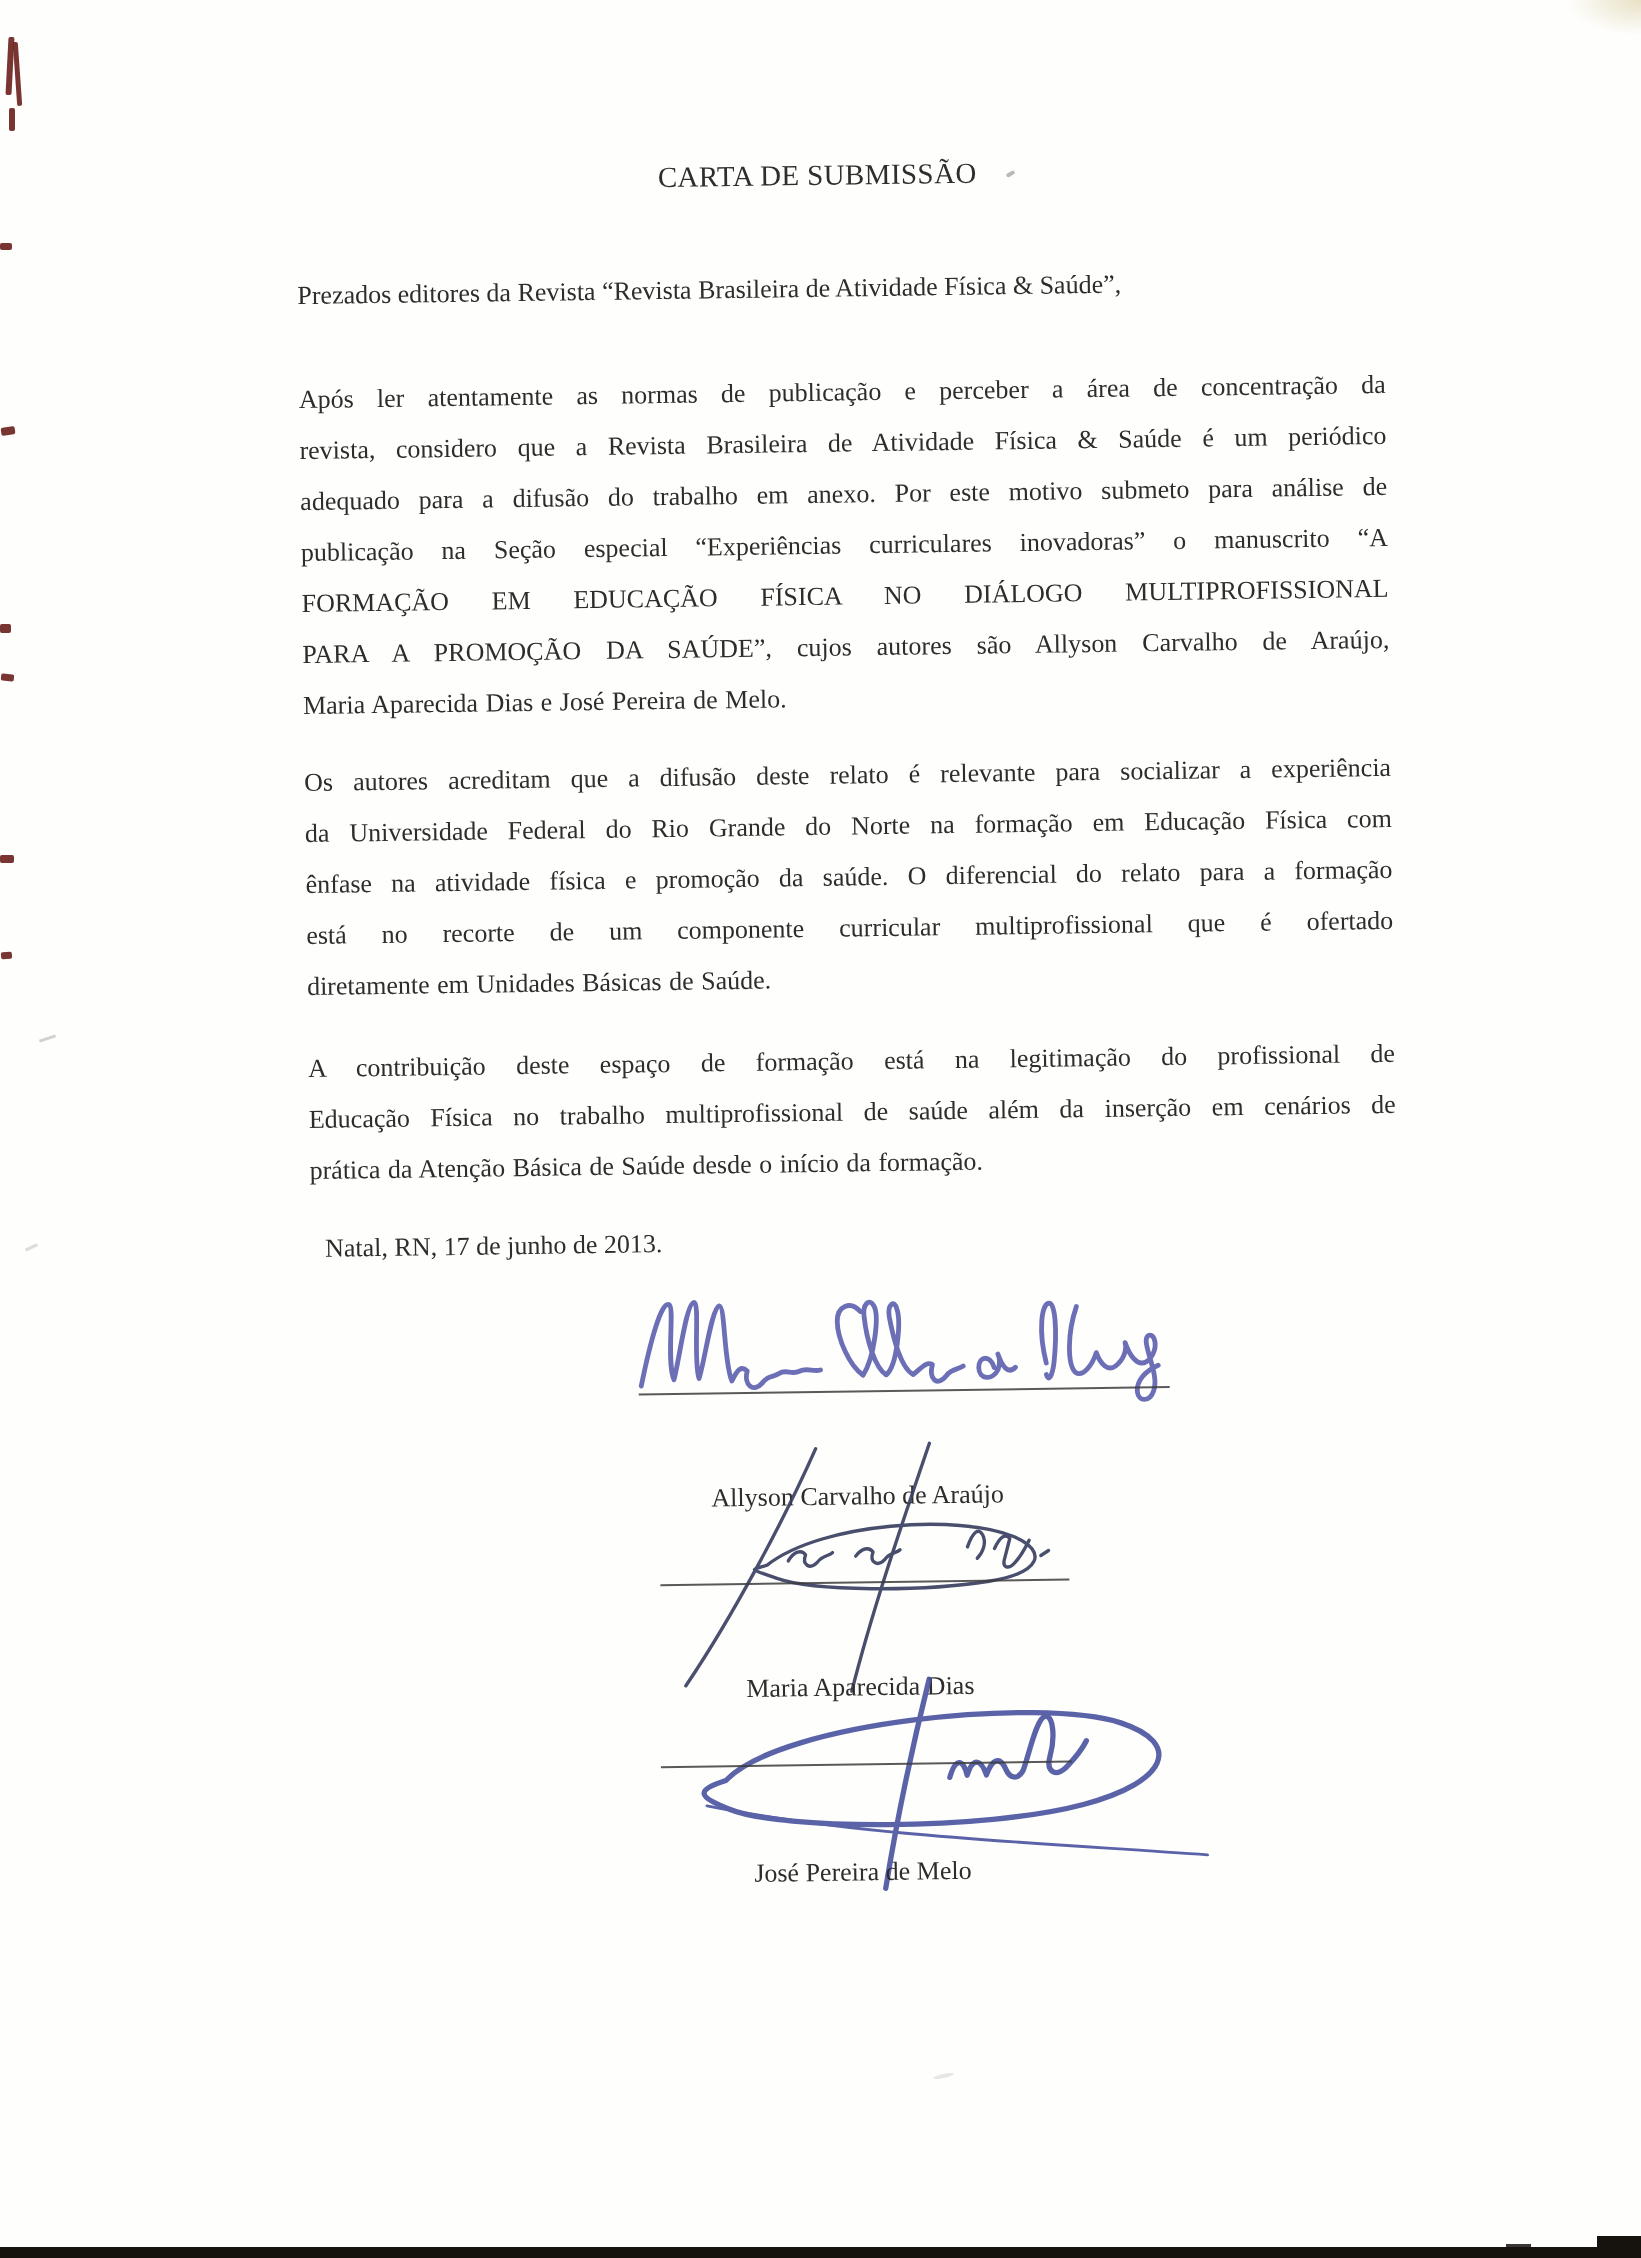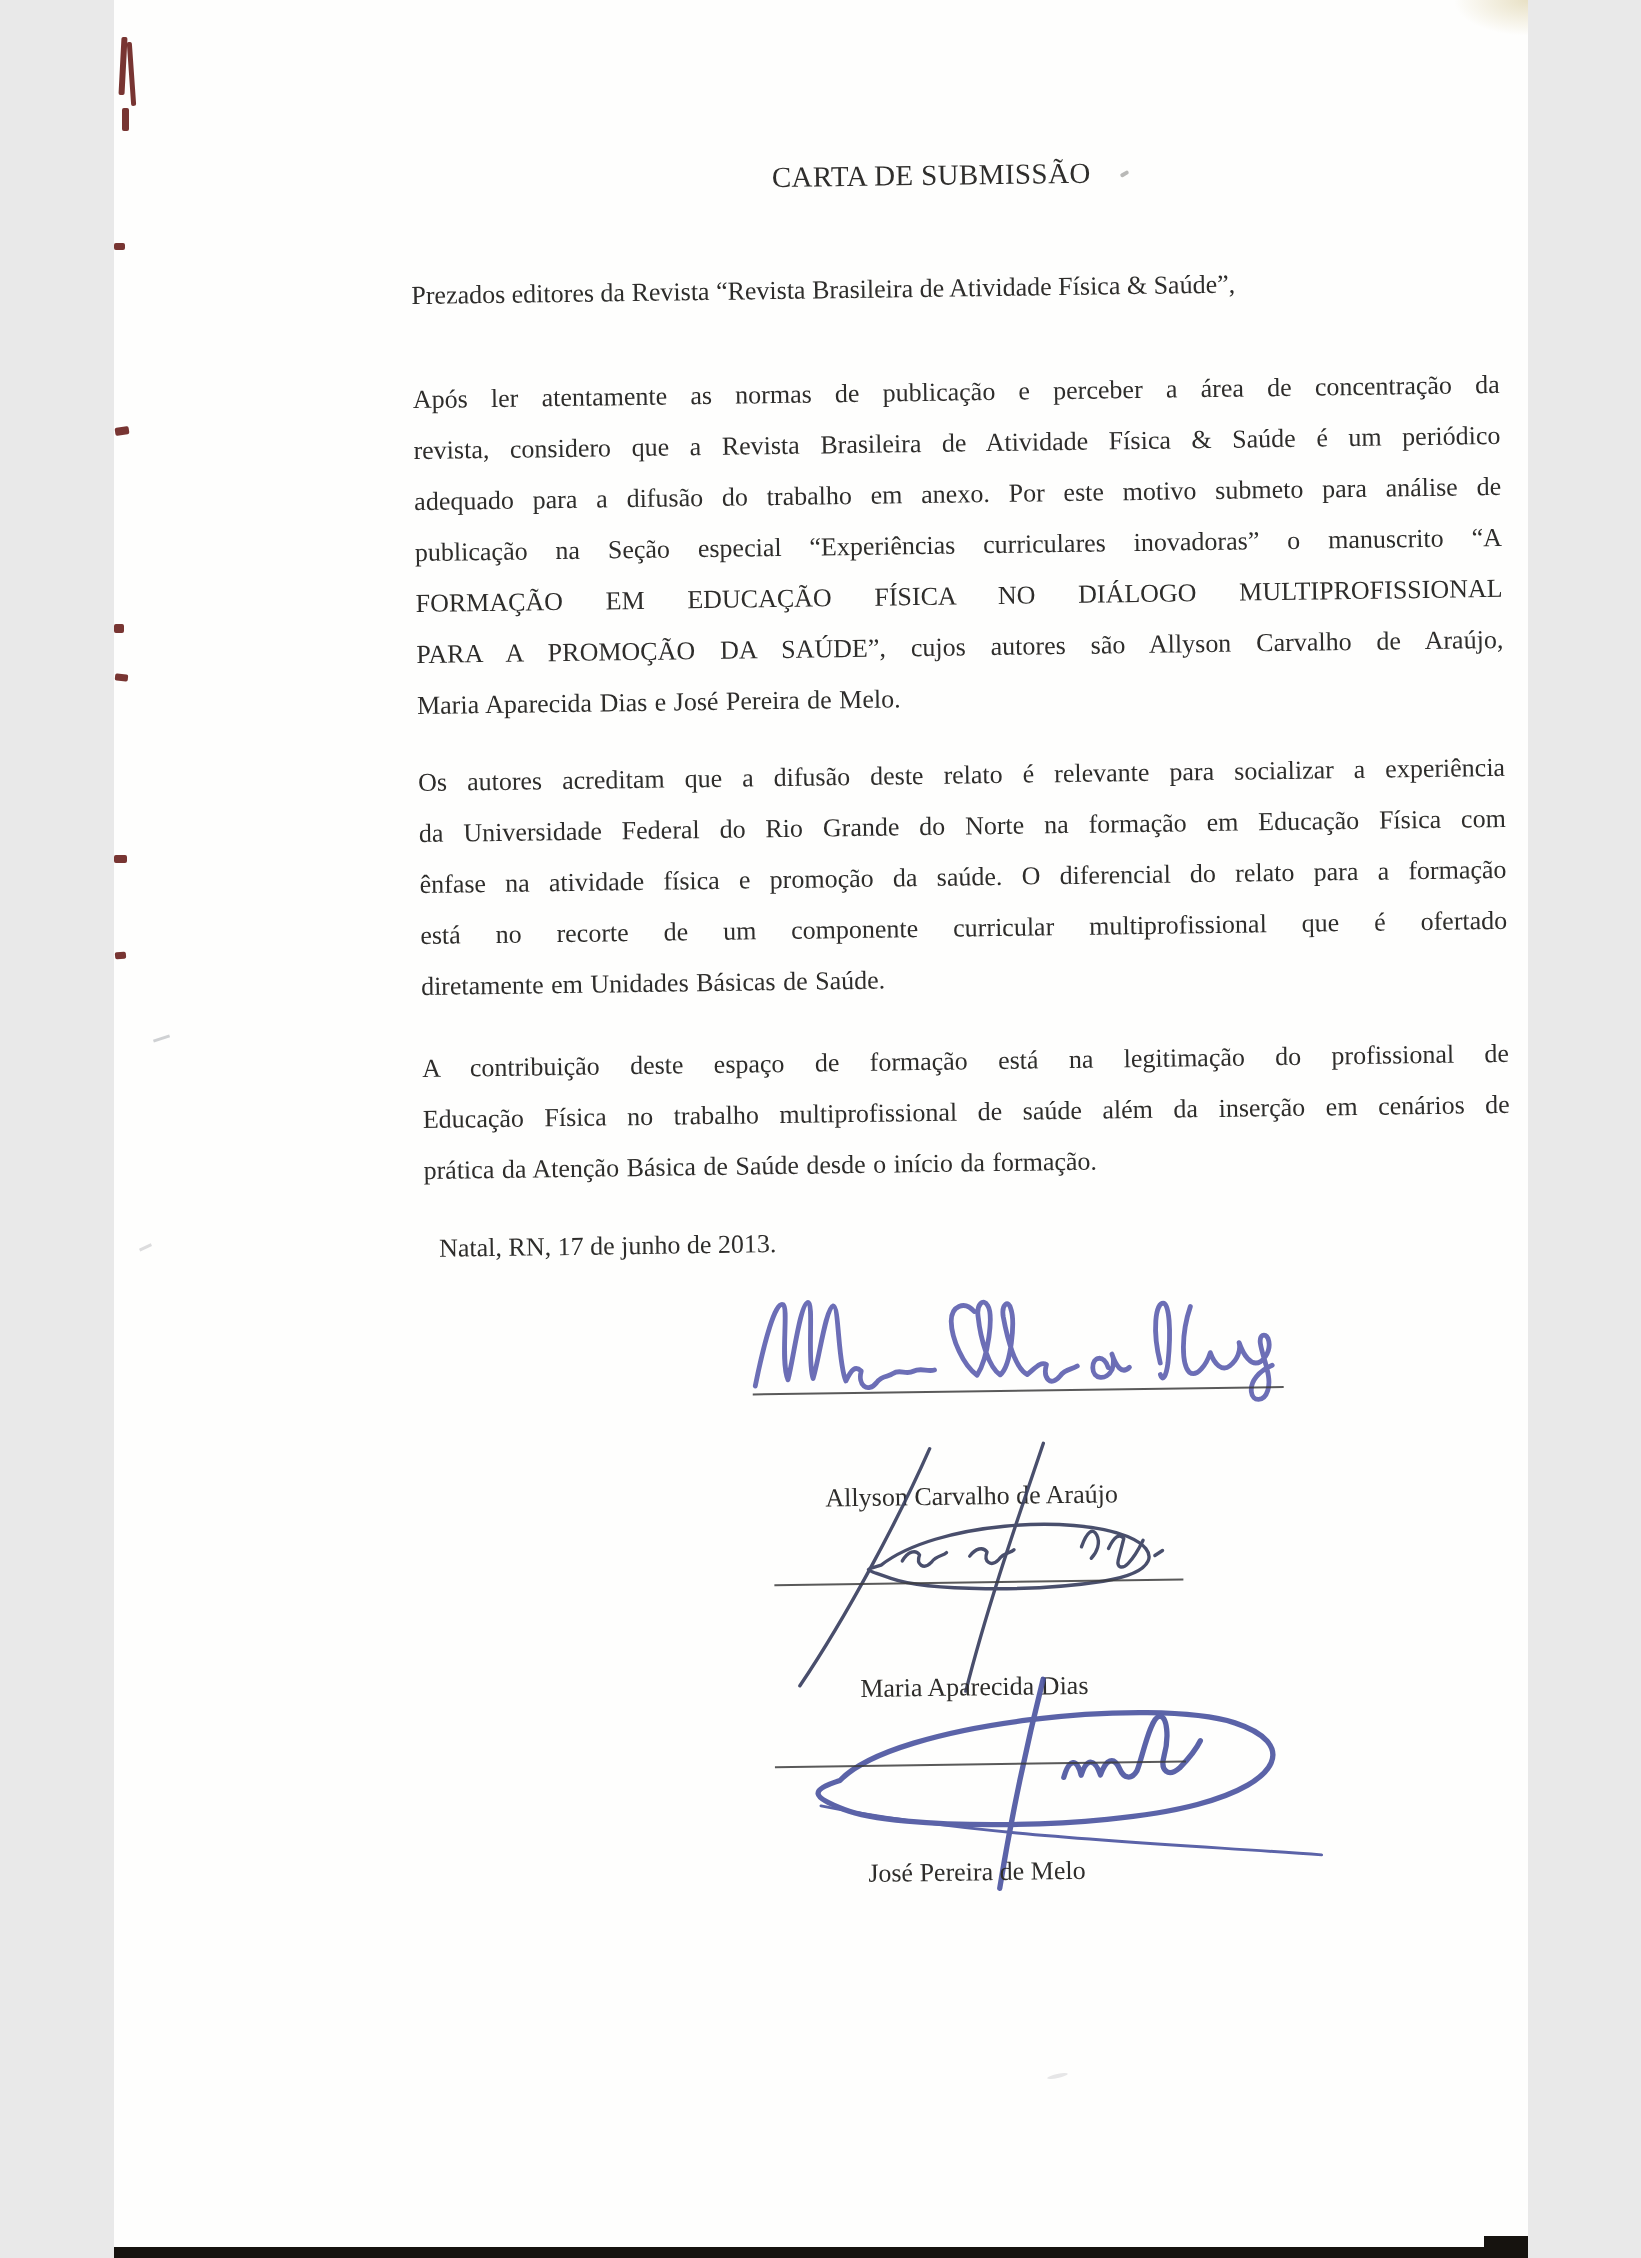--- a/index.html
+++ b/index.html
@@ -1,18 +1,18 @@
 <!DOCTYPE html>
 <html><head>
 <meta charset="utf-8">
 <style>
   html,body{margin:0;padding:0;background:#e9e9e9;}
   .page{
     position:relative;
-    width:1414px;height:2258px;
+    width:1641px;height:2258px;
     margin:0 auto;
     background:#fefefd;
     overflow:hidden;
     font-family:"Liberation Serif", serif;
     color:#2e2d2b;
   }
   
   .letter{
     position:absolute;left:309px;top:0;width:1087px;height:2258px;
     transform:rotate(-0.8deg);

